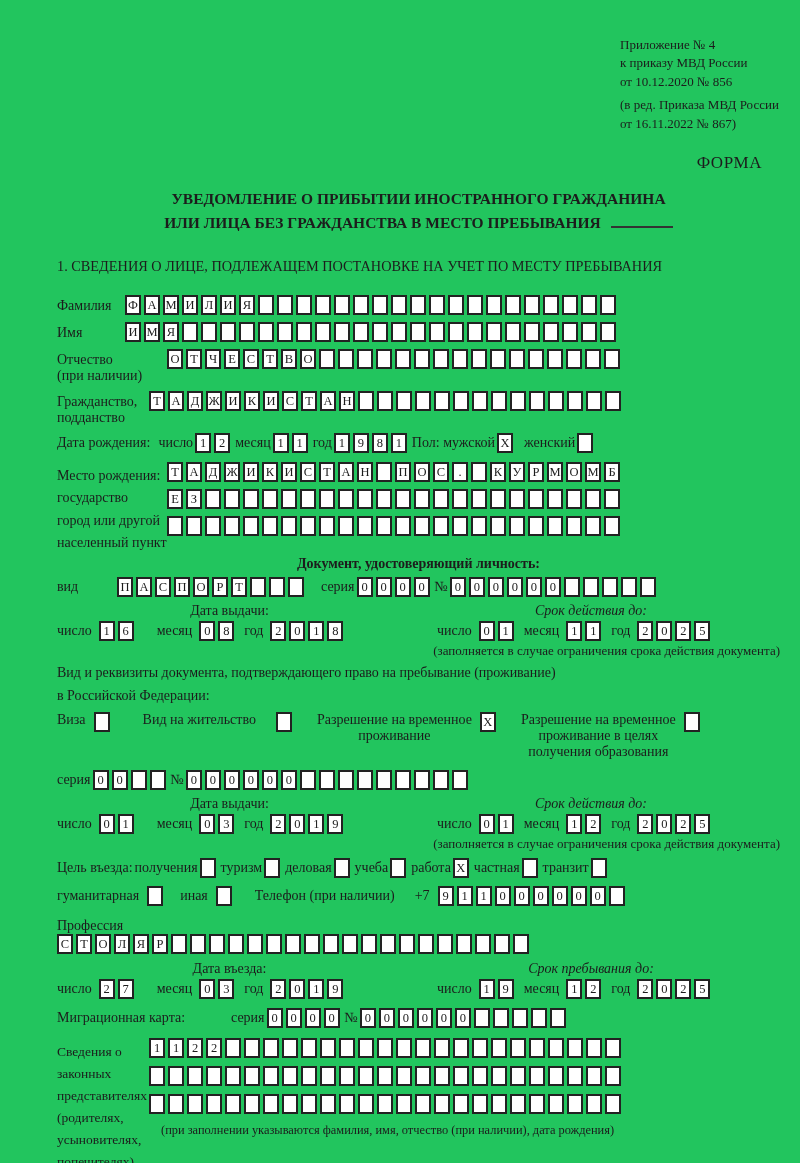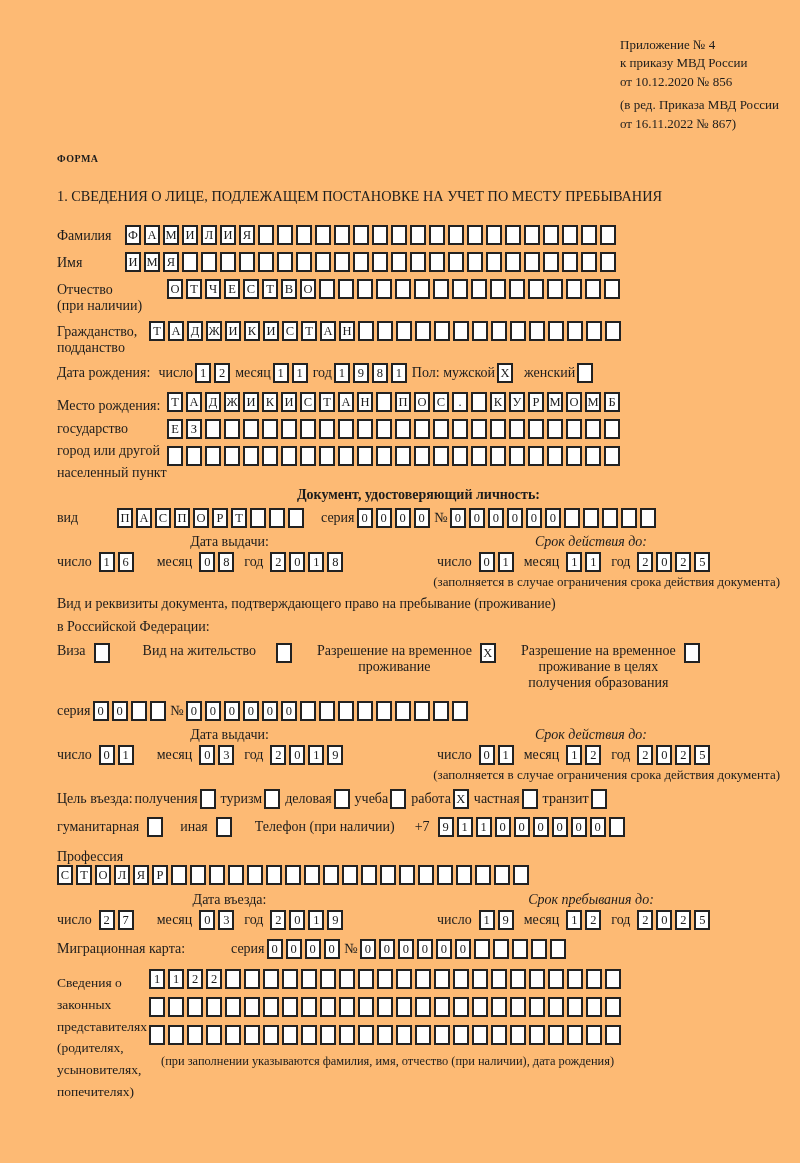--- a/index.html
+++ b/index.html
@@ -1,25 +1,25 @@
 <!DOCTYPE html>
 <html><head>
 <meta charset="utf-8">
 <style>
   * { margin:0; padding:0; box-sizing:border-box; }
   html,body { background:#ffffff; }
   .page {
     position:relative; width:800px; height:1163px; margin:0 auto;
-    background:#fdba74; color:#1c1c1c; overflow:hidden;
+    background:#22c55e; color:#1c1c1c; overflow:hidden;
     font-family:"Liberation Serif","DejaVu Serif",serif;
     font-size:14px; padding:36px 20px 0 57px;
   }
   .hdr { margin-left:563px; font-size:13px; line-height:1.42; white-space:nowrap; }
   .hdr .gap { height:5px; }
-  .forma { text-align:left; font-weight:bold; font-size:10px; margin:20px 18px 0 0; letter-spacing:.5px; }
+  .forma { text-align:right; font-weight:normal; font-size:17px; margin:20px 18px 0 0; letter-spacing:.5px; }
   .title { text-align:center; font-weight:bold; font-size:15.5px; line-height:1.5; margin-top:14px; }
   .blank { display:inline-block; width:62px; border-bottom:2px solid #333; margin-left:10px; }
   .sec1 { font-weight:normal; font-size:14.3px; margin:24px 0 20px 0; }
 
   .row { display:flex; align-items:flex-start; margin-bottom:7px; white-space:nowrap; }
   .lbl { flex-shrink:0; padding-top:3px; }
   .preline { white-space:pre-line; }
   .w68 { width:68px; } .w110 { width:110px; } .w92 { width:92px; }
   .boxes { white-space:nowrap; flex-shrink:0; }
   .cbox {
@@ -56,20 +56,24 @@
     <div>Приложение № 4</div>
     <div>к приказу МВД России</div>
     <div>от 10.12.2020 № 856</div>
     <div class="gap"></div>
     <div>(в ред. Приказа МВД России</div>
     <div>от 16.11.2022 № 867)</div>
   </div>
 
   <div class="forma">ФОРМА</div>
 
+  <div class="title">
+    <div>УВЕДОМЛЕНИЕ О ПРИБЫТИИ ИНОСТРАННОГО ГРАЖДАНИНА</div>
+    <div><span>ИЛИ ЛИЦА БЕЗ ГРАЖДАНСТВА В МЕСТО ПРЕБЫВАНИЯ</span><span class="blank"></span></div>
+  </div>
 
   <div class="sec1">1. СВЕДЕНИЯ О ЛИЦЕ, ПОДЛЕЖАЩЕМ ПОСТАНОВКЕ НА УЧЕТ ПО МЕСТУ ПРЕБЫВАНИЯ</div>
 
   <div class="row">
     <span class="lbl w68">Фамилия</span>
     <span class="boxes"><span class="cbox">Ф</span><span class="cbox">А</span><span class="cbox">М</span><span class="cbox">И</span><span class="cbox">Л</span><span class="cbox">И</span><span class="cbox">Я</span><span class="cbox"></span><span class="cbox"></span><span class="cbox"></span><span class="cbox"></span><span class="cbox"></span><span class="cbox"></span><span class="cbox"></span><span class="cbox"></span><span class="cbox"></span><span class="cbox"></span><span class="cbox"></span><span class="cbox"></span><span class="cbox"></span><span class="cbox"></span><span class="cbox"></span><span class="cbox"></span><span class="cbox"></span><span class="cbox"></span><span class="cbox"></span></span>
   </div>
 
   <div class="row">
     <span class="lbl w68">Имя</span>

